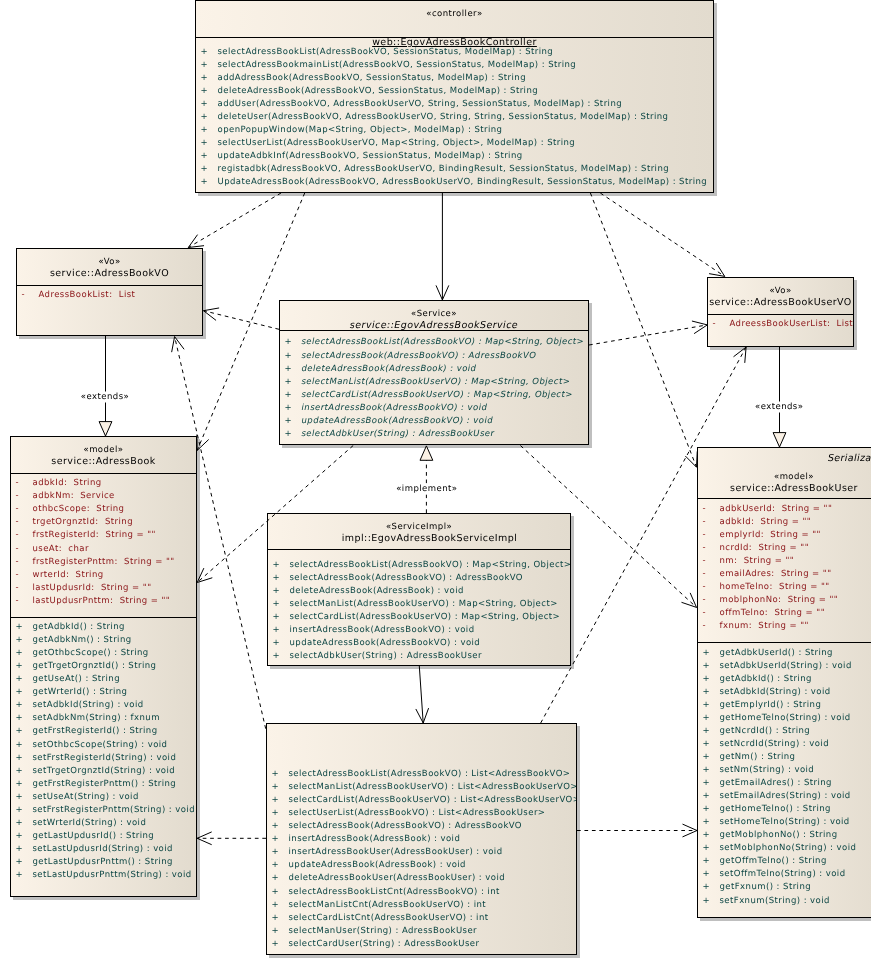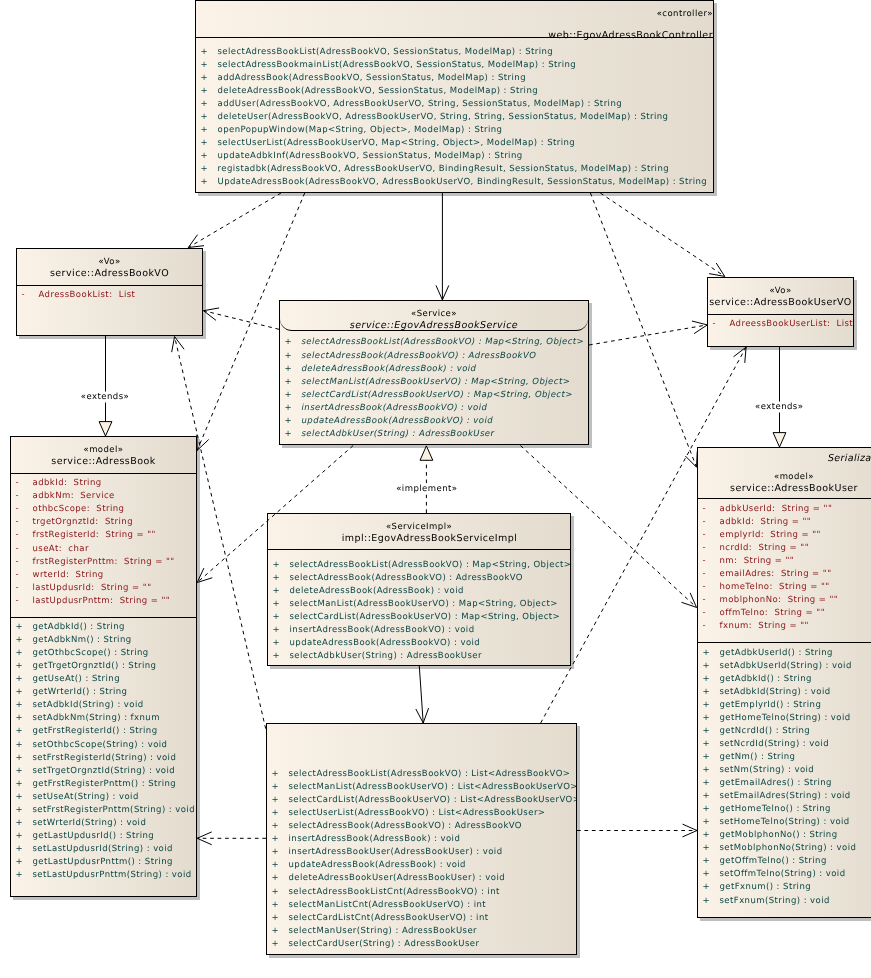--- a/index.html
+++ b/index.html
@@ -98,23 +98,23 @@
       <g>
         <line x1="265.7" y1="728.7" x2="174.6" y2="336.6" stroke="#000000" stroke-width="1" fill="none" stroke-dasharray="3.7,3.75"></line>
         <path d="M184.12,349.28 L174.60,336.60 L171.65,352.17" fill="none" stroke="#000000" stroke-width="1"></path>
       </g>
       <g>
         <line x1="540.7" y1="723" x2="746.1" y2="347.1" stroke="#000000" stroke-width="1" fill="none" stroke-dasharray="3.7,3.75"></line>
         <path d="M744.76,362.89 L746.10,347.10 L733.53,356.76" fill="none" stroke="#000000" stroke-width="1"></path>
       </g>
     </svg>
 <div class="uml" style="left: 195px; top: 0px; width: 519px; height: 193px; border-color: rgb(0, 0, 0); box-shadow: rgb(191, 191, 191) 3px 3px 0px 0px;">
-      <div class="hdr" style="height: 37.4px; text-align: right;">
+      <div class="hdr" style="height: 37.4px;">
         <div class="stereo" style="top: 7.7px;">«controller»</div>
-        <div class="cname" style="top: 29px;">web::EgovAdressBookController</div>
+        <div class="cname" style="top: 36px; text-decoration: underline;">web::EgovAdressBookController</div>
       </div>
       <div class="sec methods" style="top: 37.4px; bottom: 0px;">
         <div class="row meth" style="top: 8.2px;"><span class="v">+</span><span class="t">selectAdressBookList(AdressBookVO, SessionStatus, ModelMap) : String</span></div>
         <div class="row meth" style="top: 21.25px;"><span class="v">+</span><span class="t">selectAdressBookmainList(AdressBookVO, SessionStatus, ModelMap) : String</span></div>
         <div class="row meth" style="top: 34.3px;"><span class="v">+</span><span class="t">addAdressBook(AdressBookVO, SessionStatus, ModelMap) : String</span></div>
         <div class="row meth" style="top: 47.35px;"><span class="v">+</span><span class="t">deleteAdressBook(AdressBookVO, SessionStatus, ModelMap) : String</span></div>
         <div class="row meth" style="top: 60.4px;"><span class="v">+</span><span class="t">addUser(AdressBookVO, AdressBookUserVO, String, SessionStatus, ModelMap) : String</span></div>
         <div class="row meth" style="top: 73.45px;"><span class="v">+</span><span class="t">deleteUser(AdressBookVO, AdressBookUserVO, String, String, SessionStatus, ModelMap) : String</span></div>
         <div class="row meth" style="top: 86.5px;"><span class="v">+</span><span class="t">openPopupWindow(Map&lt;String, Object&gt;, ModelMap) : String</span></div>
         <div class="row meth" style="top: 99.55px;"><span class="v">+</span><span class="t">selectUserList(AdressBookUserVO, Map&lt;String, Object&gt;, ModelMap) : String</span></div>
@@ -126,21 +126,21 @@
     <div class="uml" style="left: 16px; top: 248px; width: 187px; height: 88px; border-color: rgb(0, 0, 0); box-shadow: rgb(191, 191, 191) 3px 3px 0px 0px;">
       <div class="hdr" style="height: 36.5px;">
         <div class="stereo" style="top: 7.7px;">«Vo»</div>
         <div class="cname" style="top: 18.8px;">service::AdressBookVO</div>
       </div>
       <div class="sec attrs" style="top: 36.5px; height: 50.5px;">
         <div class="row attr" style="top: 4.8px;"><span class="v">-</span><span class="t">AdressBookList:  List</span></div>
       </div>
     </div>
     <div class="uml" style="left: 279px; top: 300px; width: 310px; height: 145px; border-color: rgb(0, 0, 0); box-shadow: rgb(191, 191, 191) 3px 3px 0px 0px;">
-      <div class="hdr" style="height: 30.2px; border-radius: 12px;">
+      <div class="hdr" style="height: 30.2px;">
         <div class="stereo" style="top: 7.7px;">«Service»</div>
         <div class="cname ital" style="top: 18.8px;">service::EgovAdressBookService</div>
       </div>
       <div class="sec methods" style="top: 30.2px; bottom: 0px;">
         <div class="row meth ital" style="top: 6.3px;"><span class="v">+</span><span class="t">selectAdressBookList(AdressBookVO) : Map&lt;String, Object&gt;</span></div>
         <div class="row meth ital" style="top: 19.35px;"><span class="v">+</span><span class="t">selectAdressBook(AdressBookVO) : AdressBookVO</span></div>
         <div class="row meth ital" style="top: 32.4px;"><span class="v">+</span><span class="t">deleteAdressBook(AdressBook) : void</span></div>
         <div class="row meth ital" style="top: 45.45px;"><span class="v">+</span><span class="t">selectManList(AdressBookUserVO) : Map&lt;String, Object&gt;</span></div>
         <div class="row meth ital" style="top: 58.5px;"><span class="v">+</span><span class="t">selectCardList(AdressBookUserVO) : Map&lt;String, Object&gt;</span></div>
         <div class="row meth ital" style="top: 71.55px;"><span class="v">+</span><span class="t">insertAdressBook(AdressBookVO) : void</span></div>

